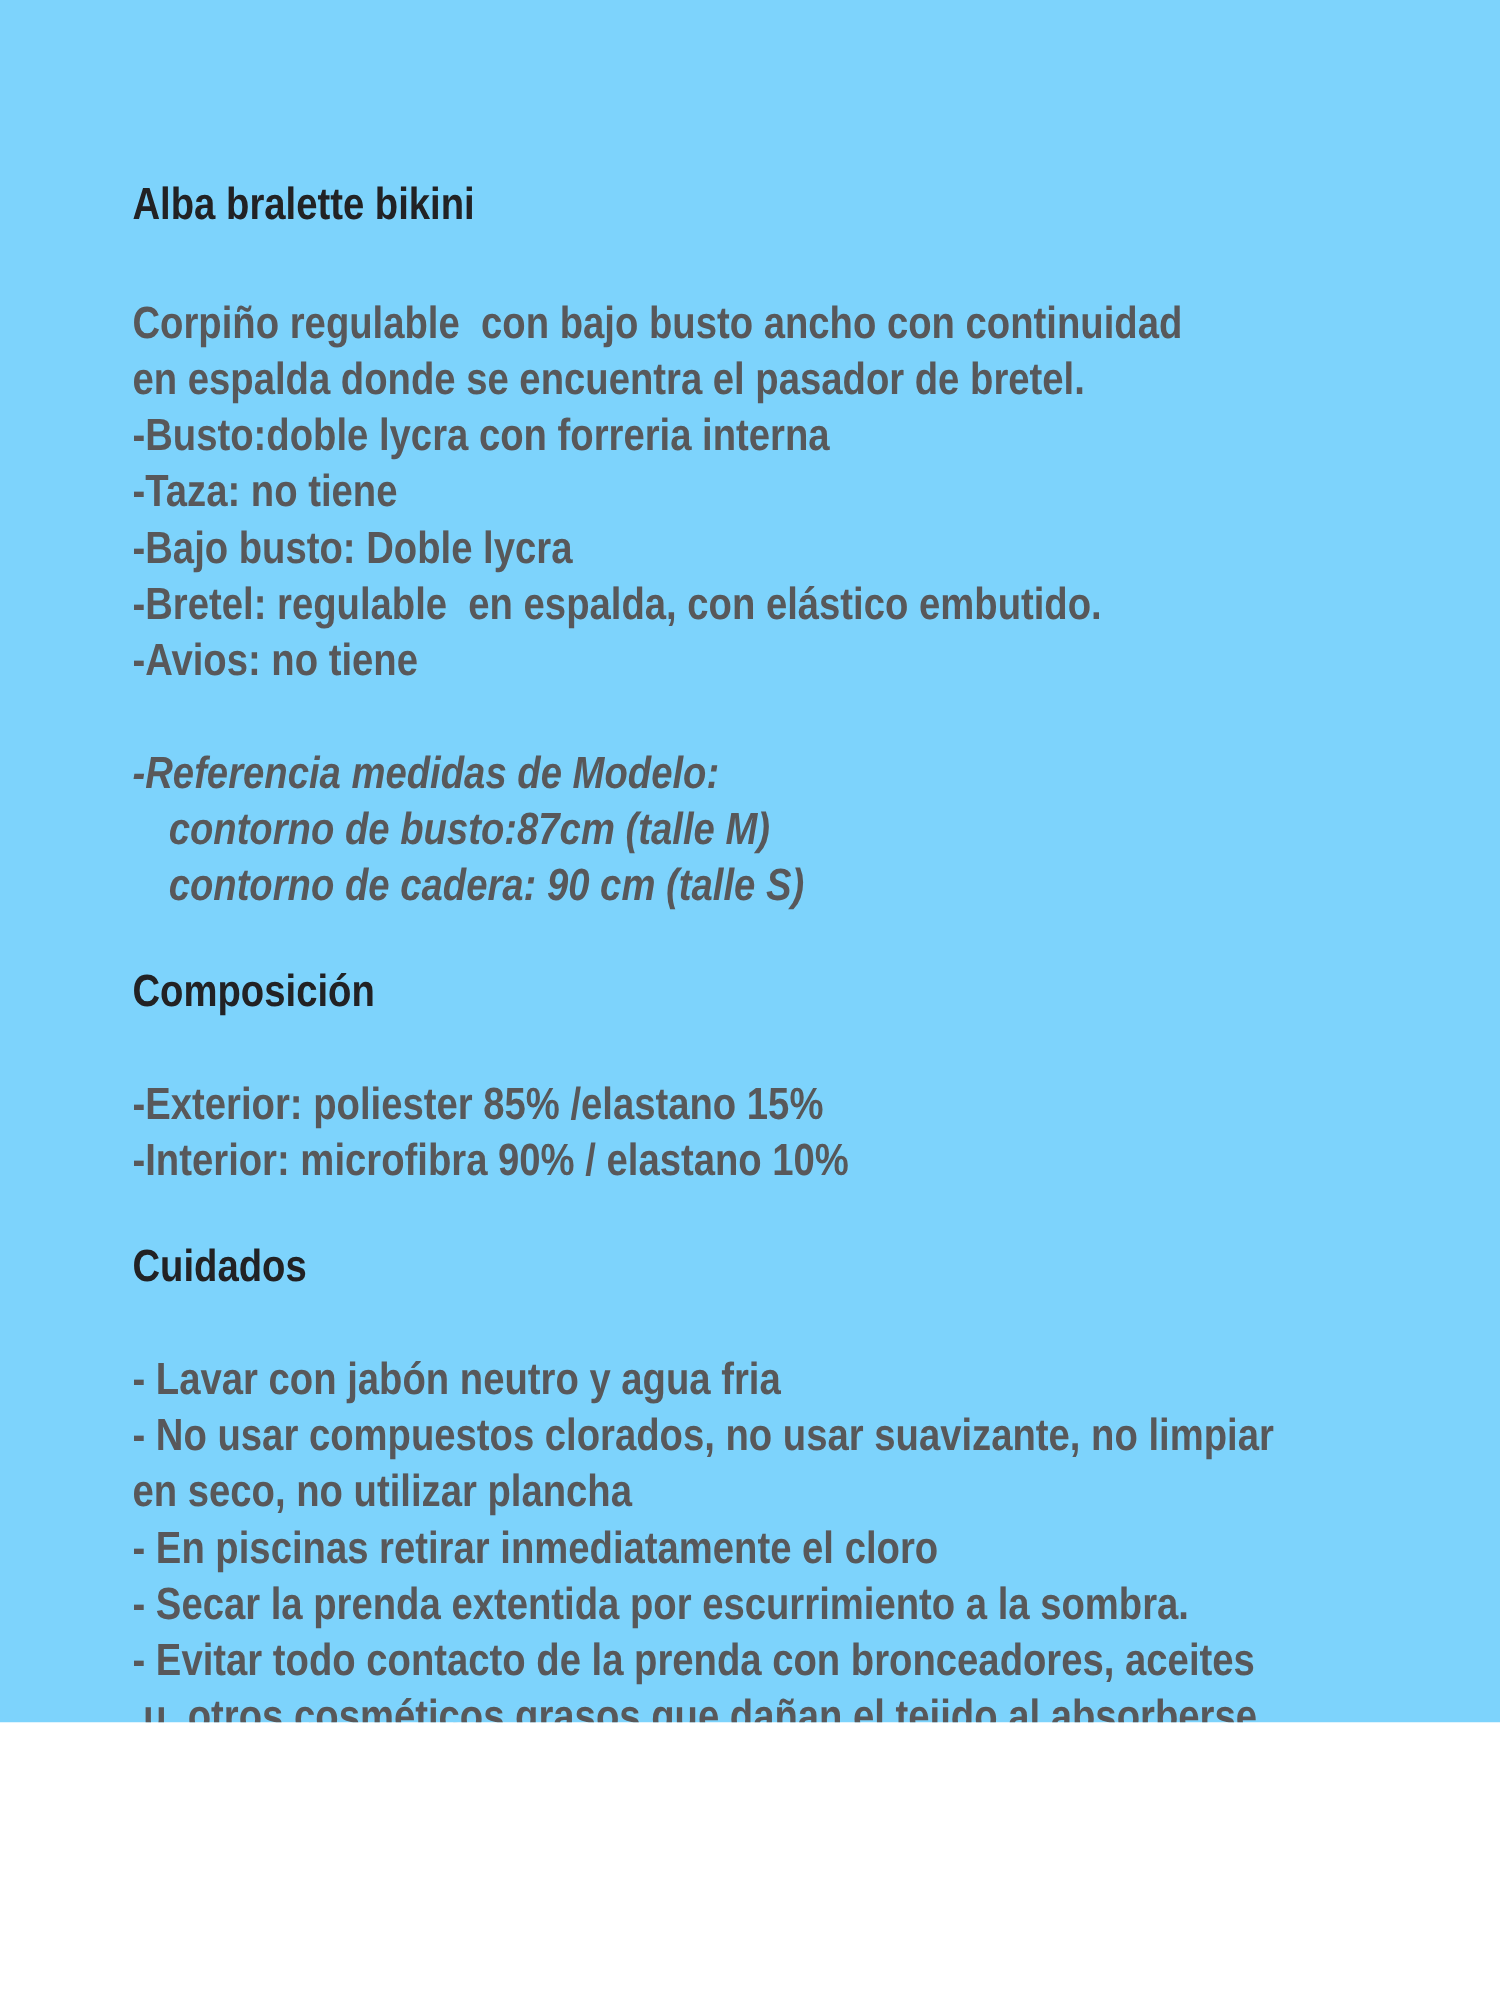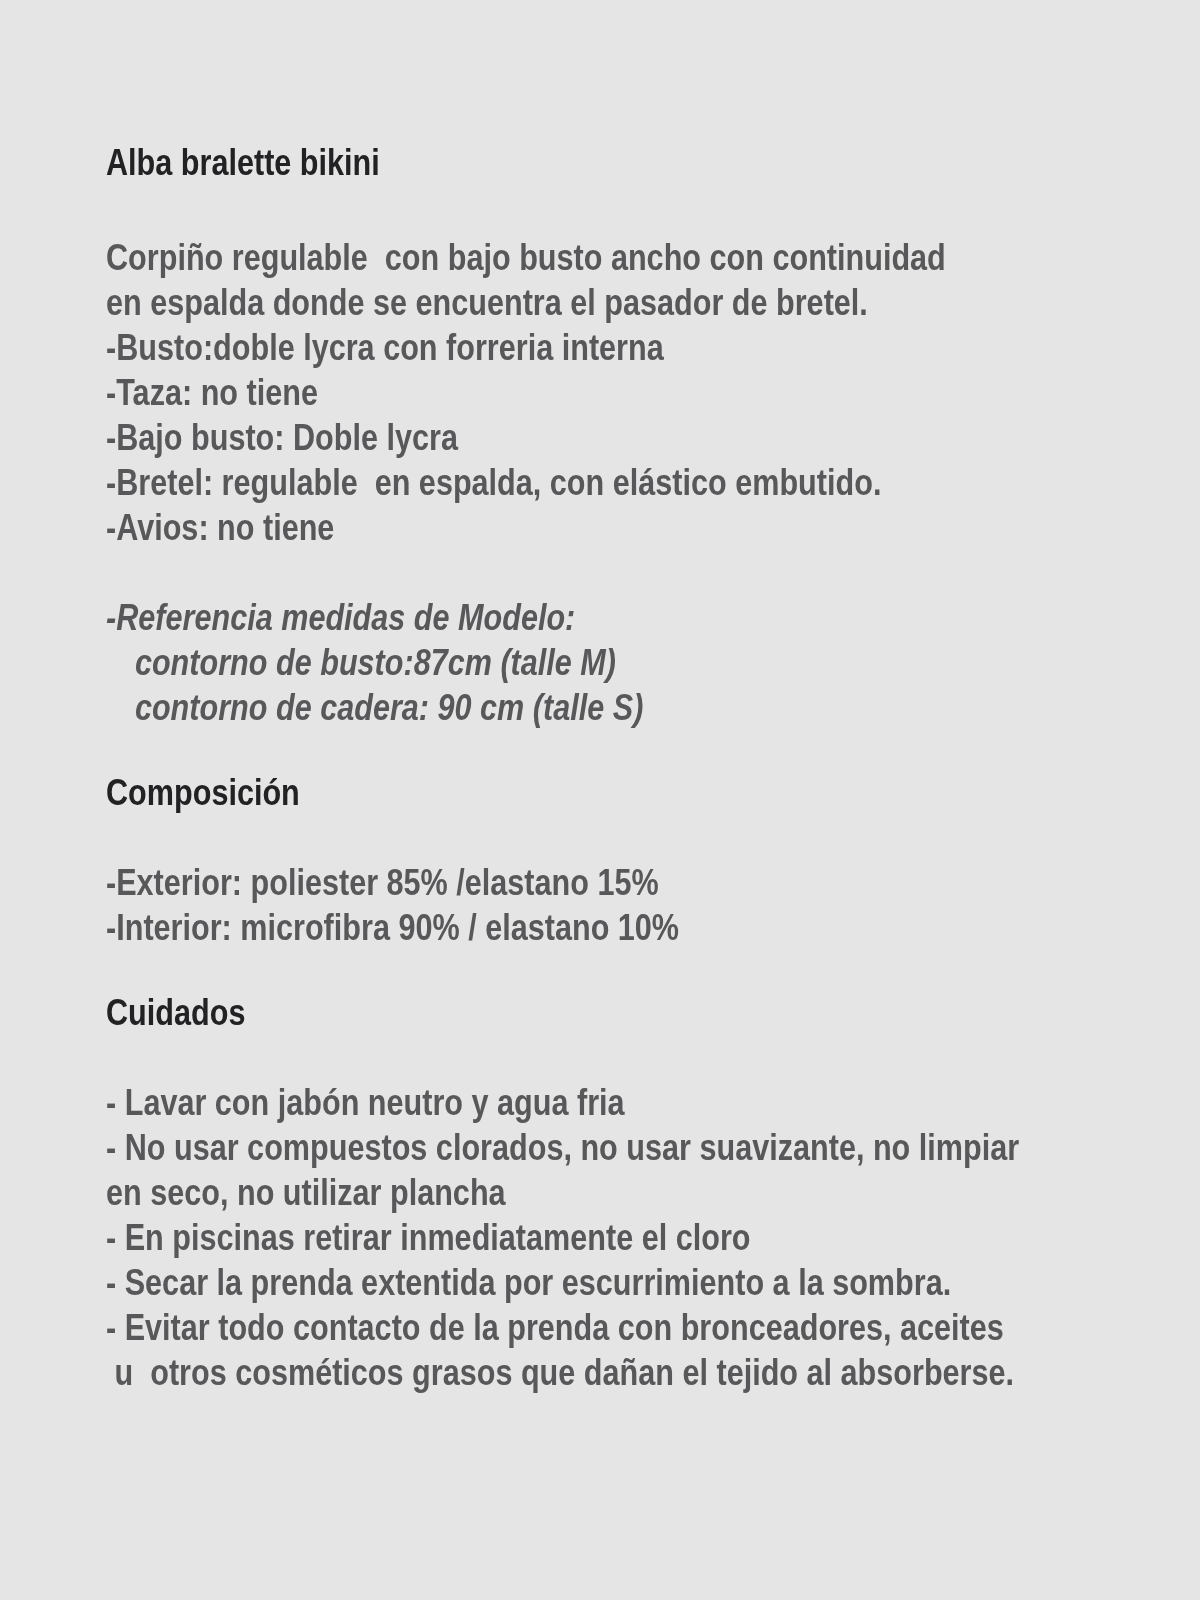--- a/index.html
+++ b/index.html
@@ -3,22 +3,22 @@
 <meta charset="utf-8">
 <style>
   html, body {
     margin: 0;
     padding: 0;
     background: #ffffff;
   }
   .page {
     position: relative;
     width: 1200px;
-    height: 1600px;
-    background: #e5e5e5;
+    height: 1378px;
+    background: #7dd3fc;
     overflow: hidden;
     font-family: "Liberation Sans", "DejaVu Sans", sans-serif;
   }
   .content {
     padding: 140px 0 0 106px;
   }
   .line {
     font-size: 36px;
     line-height: 45px;
     font-weight: 700;

